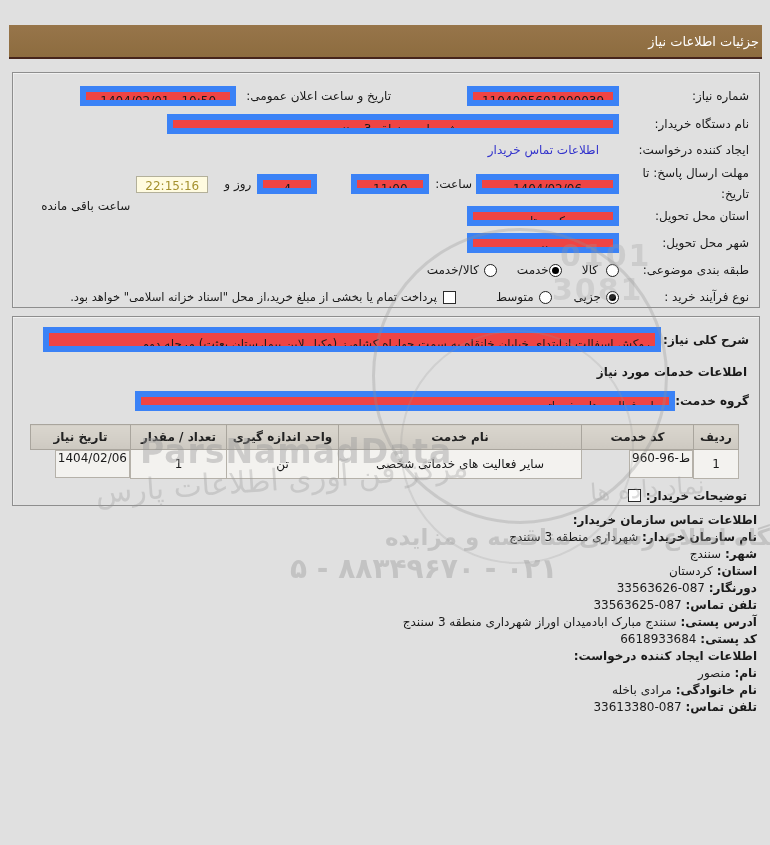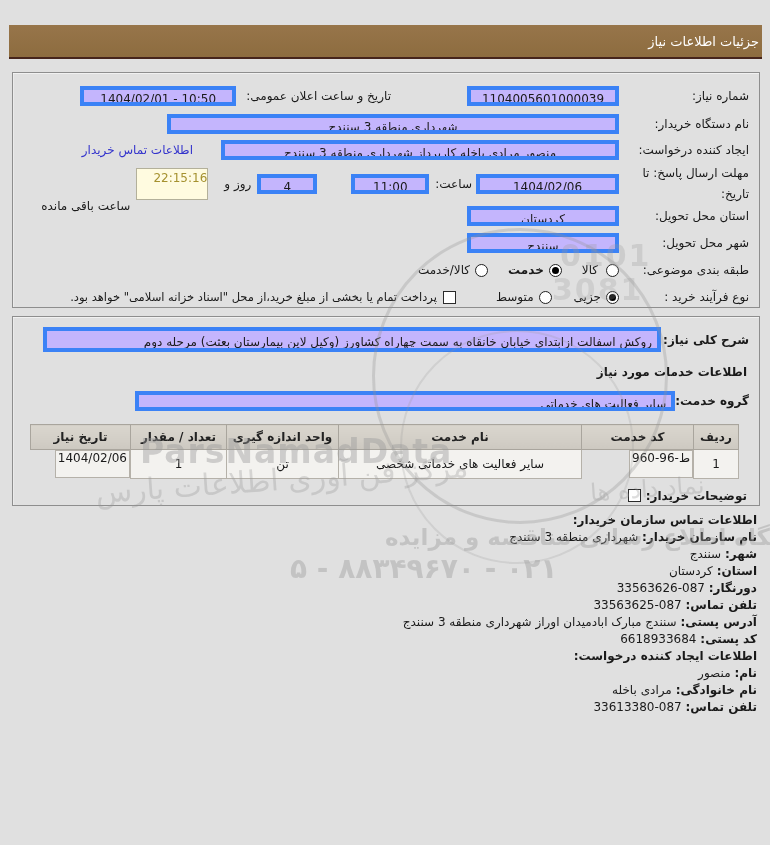--- a/index.html
+++ b/index.html
@@ -21,29 +21,29 @@
     border:1px solid #8e8e8e;
     box-shadow:inset 0 1px 0 rgba(255,255,255,.55), inset 1px 0 0 rgba(255,255,255,.35);
   }
   #box1{top:72px;height:236px;}
   #box2{top:316px;height:190px;}
   .row{display:flex;align-items:center;padding:0 10px;}
   .flabel{width:122px;flex:none;}
   .lbl{white-space:nowrap;}
   .b{font-weight:bold;}
   .input{
-    background:#c4b5fd;border:4px solid #3b82f6;height:20px;line-height:18px;
+    background:#ef4444;border:6px solid #3b82f6;height:20px;line-height:18px;
     box-sizing:border-box;text-align:center;padding:0 3px;
     white-space:nowrap;overflow:hidden;flex:none;
   }
   .input.ralign{text-align:right;padding-right:5px;}
   .countdown{
     background:#fffbe0;border:1px solid #b3b09a;color:#a5912f;
-    height:32px;line-height:18px;box-sizing:border-box;width:72px;
-    text-align:right;flex:none;
+    height:17px;line-height:18px;box-sizing:border-box;width:72px;
+    text-align:center;flex:none;
   }
   .radio{
     width:13px;height:13px;border:1px solid #1f1f1f;border-radius:50%;
     background:#fff;flex:none;box-sizing:border-box;position:relative;
   }
   .radio.checked::after{
     content:"";position:absolute;left:2px;top:2px;width:7px;height:7px;
     border-radius:50%;background:#000;
   }
   .chk{
@@ -89,21 +89,20 @@
     <div class="input ltrn" style="width:156px;margin-right:10px;">1404/02/01 - 10:50</div>
   </div>
 
   <div class="row" style="margin-top:6px;height:22px;">
     <span class="flabel lbl">نام دستگاه خریدار:</span>
     <div class="input" style="width:452px;margin-right:8px;">شهرداری منطقه 3 سنندج</div>
   </div>
 
   <div class="row" style="margin-top:4px;height:22px;">
     <span class="flabel lbl">ایجاد کننده درخواست:</span>
-    <div class="input" style="width:398px;margin-right:8px;">منصور مرادی باخله کارپرداز شهرداری منطقه 3 سنندج</div>
     <a class="link" style="margin-right:28px;text-align:right;">اطلاعات تماس خریدار</a>
   </div>
 
   <div class="row" style="margin-top:6px;height:34px;">
     <span class="flabel" style="line-height:21px;">مهلت ارسال پاسخ: تا تاریخ:</span>
     <div class="input ltrn" style="width:143px;margin-right:8px;">1404/02/06</div>
     <span class="lbl" style="margin-right:4px;">ساعت:</span>
     <div class="input ltrn" style="width:78px;margin-right:6px;">11:00</div>
     <div class="input" style="width:60px;margin-right:34px;">4</div>
     <span class="lbl" style="margin-right:6px;">روز و</span>
@@ -119,21 +118,21 @@
   <div class="row" style="margin-top:5px;height:22px;">
     <span class="flabel lbl">شهر محل تحویل:</span>
     <div class="input" style="width:152px;margin-right:8px;">سنندج</div>
   </div>
 
   <div class="row" style="margin-top:7px;height:18px;">
     <span class="flabel lbl">طبقه بندی موضوعی:</span>
     <span class="radio" style="margin-right:8px;"></span>
     <span class="lbl" style="margin-right:8px;">کالا</span>
     <span class="radio checked" style="margin-right:20px;"></span>
-    <span class="lbl" style="margin-right:5px;font-weight:bold;">خدمت</span>
+    <span class="lbl" style="">خدمت</span>
     <span class="radio" style="margin-right:20px;"></span>
     <span class="lbl" style="margin-right:5px;">کالا/خدمت</span>
   </div>
 
   <div class="row" style="margin-top:8px;height:20px;">
     <span class="flabel lbl">نوع فرآیند خرید :</span>
     <span class="radio checked" style="margin-right:8px;"></span>
     <span class="lbl" style="margin-right:5px;">جزیی</span>
     <span class="radio" style="margin-right:22px;"></span>
     <span class="lbl" style="margin-right:5px;">متوسط</span>

